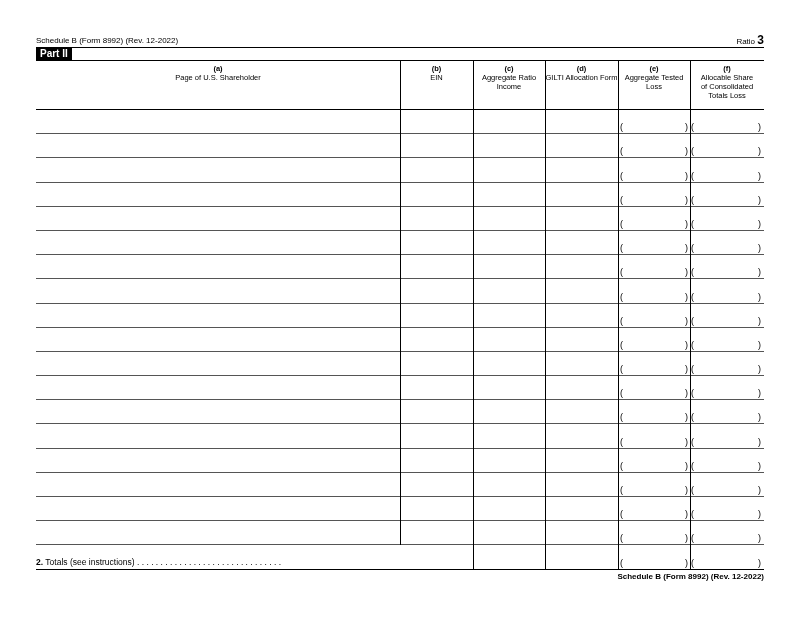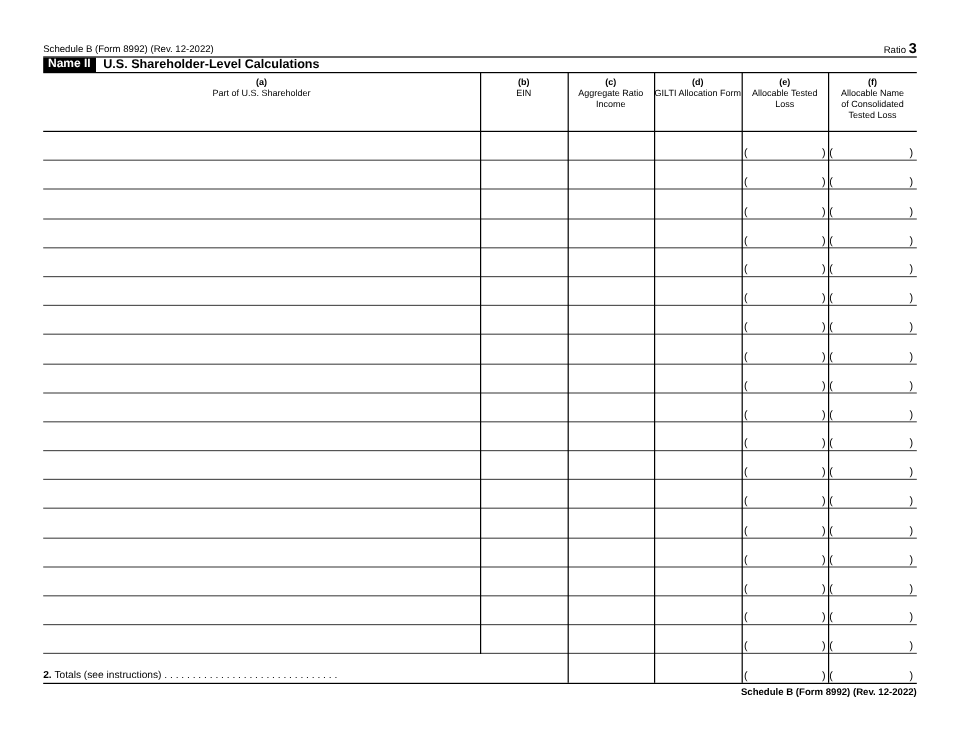--- a/index.html
+++ b/index.html
@@ -23,49 +23,48 @@
   .footer-right { position: absolute; right: 36px; top: 572px; font-size: 8px; font-weight: bold; }
 </style>
 </head>
 <body>
 
 <div class="hdr-left">Schedule B (Form 8992) (Rev. 12-2022)</div>
 <div class="hdr-right"><span>Ratio</span> <b>3</b></div>
 <div class="topline"></div>
 
 <div class="part-row">
-  <span class="part-label">Name II</span>
-  <span class="part-title">U.S. Shareholder-Level Calculations</span>
+  <span class="part-label">Part II</span>
 </div>
 
 <div class="table">
   <div class="thead">
     <div class="th" style="left:0;width:364px;">
       <span class="letter">(a)</span>
-      <span>Part of U.S. Shareholder</span>
+      <span>Page of U.S. Shareholder</span>
     </div>
     <div class="th" style="left:364px;width:73px;">
       <span class="letter">(b)</span>
       <span>EIN</span>
     </div>
     <div class="th" style="left:437px;width:72px;padding-left:6px;padding-right:6px;">
       <span class="letter">(c)</span>
       <span>Aggregate Ratio Income</span>
     </div>
     <div class="th" style="left:509px;width:73px;">
       <span class="letter">(d)</span>
       <span>GILTI Allocation Form</span>
     </div>
     <div class="th" style="left:582px;width:72px;padding-left:6px;padding-right:6px;">
       <span class="letter">(e)</span>
-      <span>Allocable Tested Loss</span>
+      <span>Aggregate Tested Loss</span>
     </div>
     <div class="th" style="left:654px;width:74px;padding-left:8px;padding-right:8px;">
       <span class="letter">(f)</span>
-      <span>Allocable Name of Consolidated Tested Loss</span>
+      <span>Allocable Share of Consolidated Totals Loss</span>
     </div>
   </div>
   <div id="rows">
       <div class="row">
         <div style="position: absolute; left: 0px; width: 364px; top: 0px; bottom: 0px;"></div>
         <div style="position: absolute; left: 364px; width: 73px; top: 0px; bottom: 0px;"></div>
         <div style="position: absolute; left: 437px; width: 72px; top: 0px; bottom: 0px;"></div>
         <div style="position: absolute; left: 509px; width: 73px; top: 0px; bottom: 0px;"></div>
         <div style="position: absolute; left: 582px; width: 72px; top: 0px; bottom: 0px;"></div>
         <div style="position: absolute; left: 654px; width: 74px; top: 0px; bottom: 0px;"></div>

